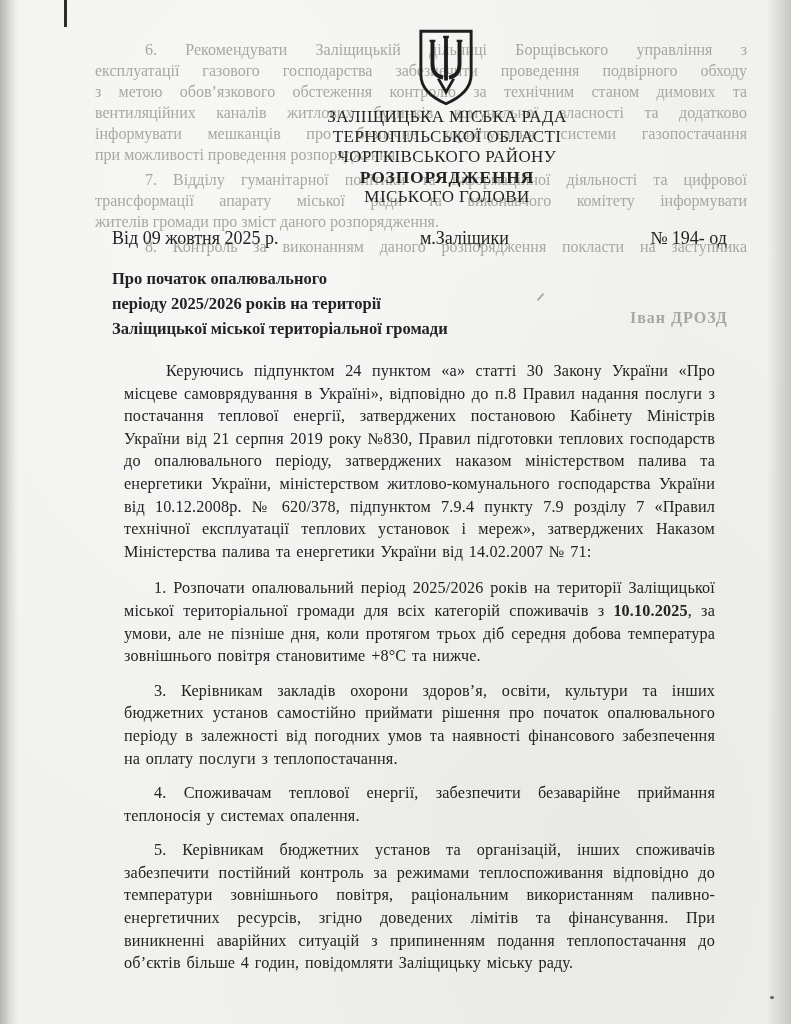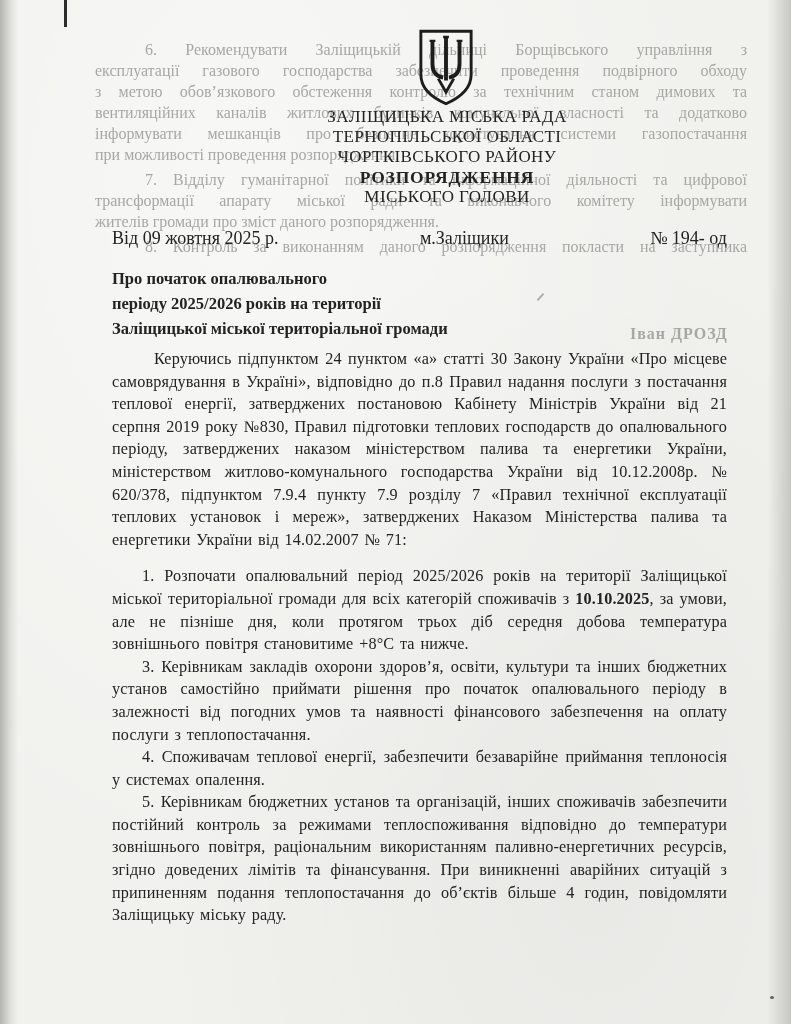--- a/index.html
+++ b/index.html
@@ -55,21 +55,21 @@
   .title {
     position:absolute; top:266px; left:112px; width:615px;
     font-weight:bold; font-size:16.5px; line-height:25px;
   }
 
   .body {
     position:absolute; top:348px; left:112px; width:615px;
     font-size:16.2px; line-height:22.6px; text-align:justify;
     word-spacing:1.5px; letter-spacing:.15px;
   }
-  .body p { margin:0; }
+  .body p { margin:12px; }
   .preamble { text-indent:42px; }
   .item { text-indent:30px; }
   .item-first { margin-top:14px !important; }
 </style>
 </head>
 <body>
 
 <div class="page">
 
   <div class="edge-left"></div>
@@ -82,21 +82,21 @@
     <div class="bleed-line bleed-just bleed-ind" style="top:40px">6. Рекомендувати Заліщицькій дільниці Борщівського управління з</div>
     <div class="bleed-line bleed-just" style="top:61px">експлуатації газового господарства забезпечити проведення подвірного обходу</div>
     <div class="bleed-line bleed-just" style="top:82px">з метою обов’язкового обстеження контролю за технічним станом димових та</div>
     <div class="bleed-line bleed-just" style="top:124px">інформувати мешканців про безпечне користування системи газопостачання</div>
     <div class="bleed-line bleed-just" style="top:103px">вентиляційних каналів житлових будинків комунальної власності та додатково</div>
     <div class="bleed-line" style="top:145px">при можливості проведення розпорядження.</div>
     <div class="bleed-line bleed-just bleed-ind" style="top:170px">7. Відділу гуманітарної політики та інформаційної діяльності та цифрової</div>
     <div class="bleed-line bleed-just" style="top:191px">трансформації апарату міської ради та виконавчого комітету інформувати</div>
     <div class="bleed-line" style="top:212px">жителів громади про зміст даного розпорядження.</div>
     <div class="bleed-line bleed-just bleed-ind" style="top:237px">8. Контроль за виконанням даного розпорядження покласти на заступника</div>
-    <div class="bleed-line bleed-sign" style="top:324px">Іван ДРОЗД</div>
+    <div class="bleed-line bleed-sign" style="top:308px">Іван ДРОЗД</div>
   </div>
 
   <div class="content">
 
     <div class="emblem">
       <svg viewBox="0 0 60 80" fill="none" stroke="#1d1d1d">
         <path d="M4 3 H56 V48 C56 61 46 71 30 78 C14 71 4 61 4 48 Z" stroke-width="3"></path>
         <path d="M16 13 v24 c0 9 5 13 11 14" stroke-width="4"></path>
         <path d="M44 13 v24 c0 -0 0 0 0 0 c0 9 -5 13 -11 14" stroke-width="4"></path>
         <path d="M30 9 v45" stroke-width="4"></path>

